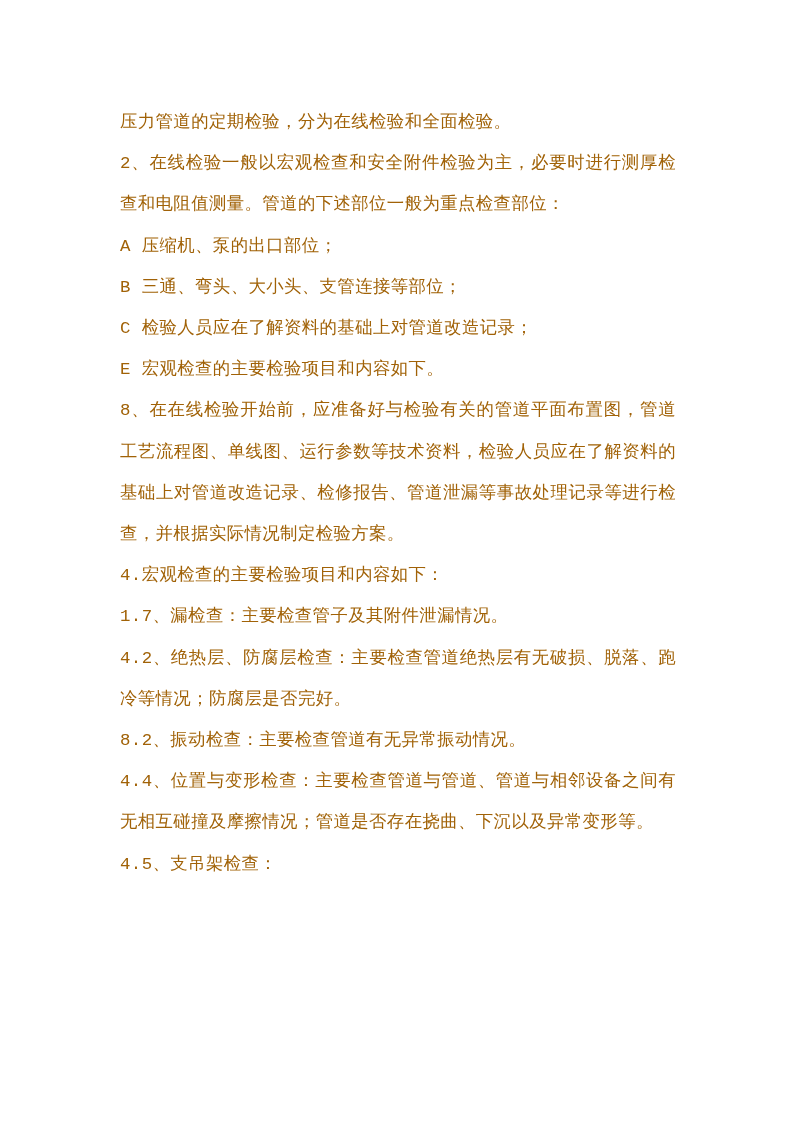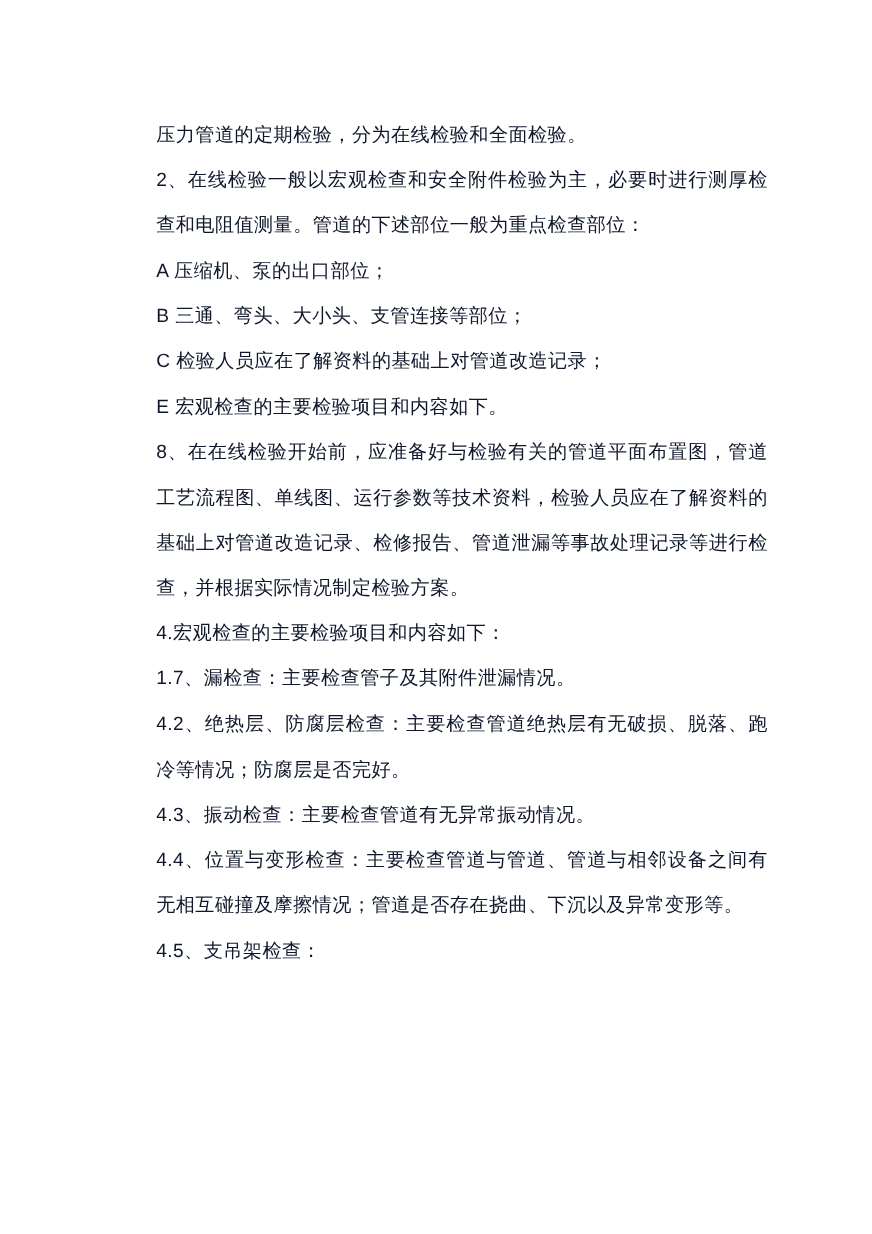--- a/index.html
+++ b/index.html
@@ -11,26 +11,25 @@
       width: 793px;
       height: 1122px;
       position: relative;
       overflow: hidden;
     }
     .page {
       position: absolute;
       left: 120px;
       top: 102px;
       width: 556px;
-      font-family: Liberation Sans, sans-serif;
+      font-family: Liberation Mono, monospace;
       font-size: 17.4px;
-      color: #0f172a;
+      color: #a16207;
       line-height: 41.2px;
       letter-spacing: 0.4px;
-      margin-left: 22px;
     }
     .para {
       margin: 0;
       padding: 0;
       text-align: justify;
       text-justify: inter-character;
       word-break: break-all;
     }
   </style>
 </head>
@@ -40,16 +39,16 @@
   <p class="para">压力管道的定期检验，分为在线检验和全面检验。</p>
   <p class="para">2、在线检验一般以宏观检查和安全附件检验为主，必要时进行测厚检查和电阻值测量。管道的下述部位一般为重点检查部位：</p>
   <p class="para">A 压缩机、泵的出口部位；</p>
   <p class="para">B 三通、弯头、大小头、支管连接等部位；</p>
   <p class="para">C 检验人员应在了解资料的基础上对管道改造记录；</p>
   <p class="para">E 宏观检查的主要检验项目和内容如下。</p>
   <p class="para">8、在在线检验开始前，应准备好与检验有关的管道平面布置图，管道工艺流程图、单线图、运行参数等技术资料，检验人员应在了解资料的基础上对管道改造记录、检修报告、管道泄漏等事故处理记录等进行检查，并根据实际情况制定检验方案。</p>
   <p class="para">4.宏观检查的主要检验项目和内容如下：</p>
   <p class="para">1.7、漏检查：主要检查管子及其附件泄漏情况。</p>
   <p class="para">4.2、绝热层、防腐层检查：主要检查管道绝热层有无破损、脱落、跑冷等情况；防腐层是否完好。</p>
-  <p class="para">4.3、振动检查：主要检查管道有无异常振动情况。</p>
+  <p class="para">8.2、振动检查：主要检查管道有无异常振动情况。</p>
   <p class="para">4.4、位置与变形检查：主要检查管道与管道、管道与相邻设备之间有无相互碰撞及摩擦情况；管道是否存在挠曲、下沉以及异常变形等。</p>
   <p class="para">4.5、支吊架检查：</p>
 </div>
 
 </body></html>

